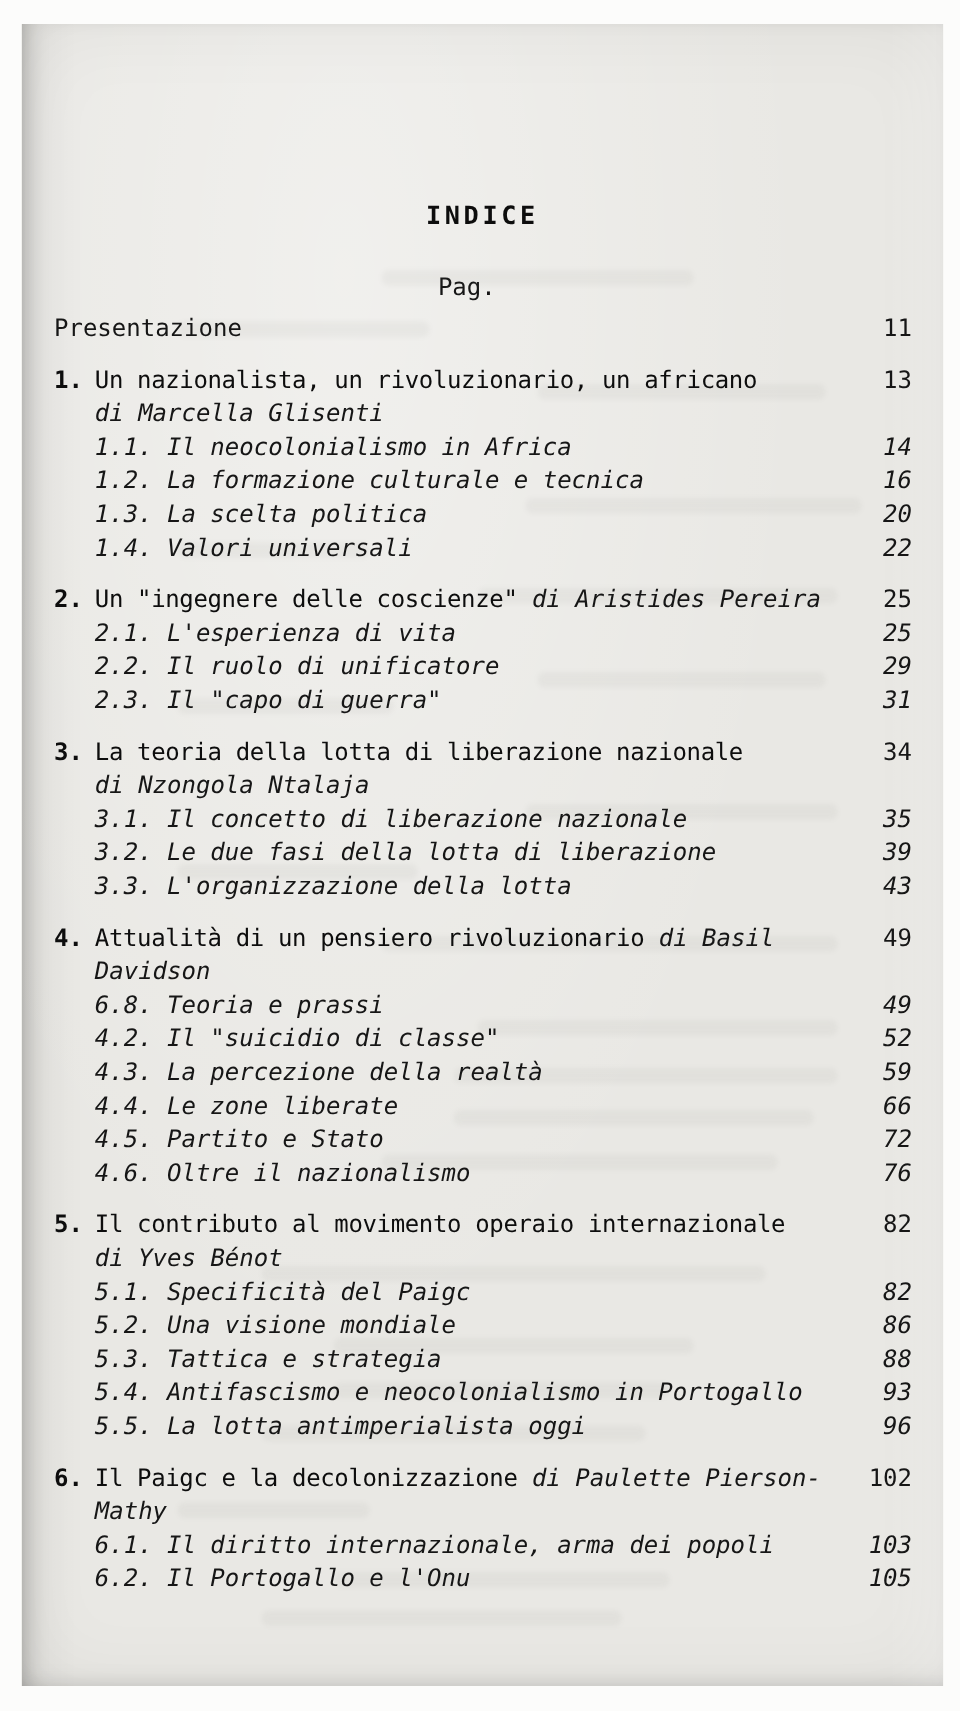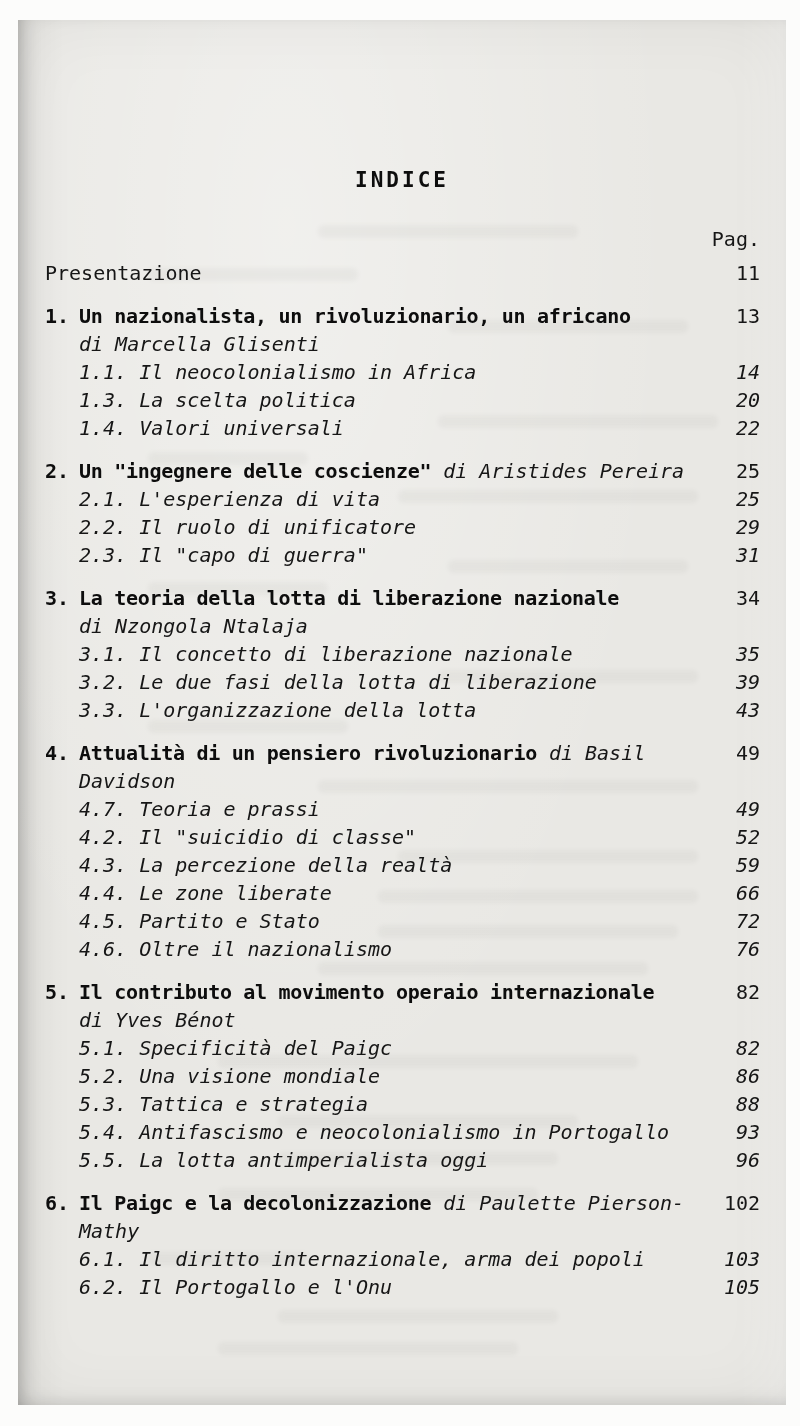--- a/index.html
+++ b/index.html
@@ -46,37 +46,37 @@
     margin: 148px 0 0 0;
     text-align: center;
     font-size: 21px;
     font-weight: 700;
     letter-spacing: 3px;
     color: #0d0d0d;
   }
   .pag-row {
     margin-top: 33px;
     padding-right: 26px;
-    text-align: right;
+    text-align: center;
     font-size: 20px;
     line-height: 28px;
   }
   .entries {
     position: relative;
     padding: 2px 26px 0 27px;
     font-size: 20px;
     line-height: 28px;
   }
   .top-entry { margin-top: 4px; }
   .chapter { margin-top: 15px; }
   .row { display: flex; align-items: flex-start; }
   .num { width: 34px; flex: 0 0 34px; font-weight: 700; color: #0d0d0d; }
   .mid { flex: 1; min-width: 0; }
   .page { flex: 0 0 52px; width: 52px; text-align: right; white-space: nowrap; }
-  .btitle { font-weight: 700; color: #0d0d0d; letter-spacing: -0.3px; }
+  .btitle { font-weight: 400; color: #0d0d0d; letter-spacing: -0.3px; }
   .plain { color: #161616; }
   .author { font-style: italic; }
   .author.inline { margin-left: 12px; }
   .author.aline { margin-left: 34px; }
   .sub { margin-left: 34px; font-style: italic; }
   .snum { margin-right: 12px; white-space: nowrap; }
   .stitle { flex: 1; min-width: 0; }
 </style>
 </head>
 <body>
@@ -128,20 +128,25 @@
             </div>
             <span class="page">13</span>
           </div>
           <div class="author aline">di Marcella Glisenti</div>
           <div class="row sub">
             <span class="snum">1.1.</span>
             <span class="stitle">Il neocolonialismo in Africa</span>
             <span class="page">14</span>
           </div>
           <div class="row sub">
+            <span class="snum">1.2.</span>
+            <span class="stitle">La formazione culturale e tecnica</span>
+            <span class="page">16</span>
+          </div>
+          <div class="row sub">
             <span class="snum">1.3.</span>
             <span class="stitle">La scelta politica</span>
             <span class="page">20</span>
           </div>
           <div class="row sub">
             <span class="snum">1.4.</span>
             <span class="stitle">Valori universali</span>
             <span class="page">22</span>
           </div>
         </div>
@@ -197,21 +202,21 @@
         <div class="chapter">
           <div class="row head">
             <span class="num">4.</span>
             <div class="mid">
               <div class="line1"><span class="btitle">Attualità di un pensiero rivoluzionario</span><span class="author inline">di Basil</span></div>
               <div class="author cont">Davidson</div>
             </div>
             <span class="page">49</span>
           </div>
           <div class="row sub">
-            <span class="snum">4.7.</span>
+            <span class="snum">6.8.</span>
             <span class="stitle">Teoria e prassi</span>
             <span class="page">49</span>
           </div>
           <div class="row sub">
             <span class="snum">4.2.</span>
             <span class="stitle">Il "suicidio di classe"</span>
             <span class="page">52</span>
           </div>
           <div class="row sub">
             <span class="snum">4.3.</span>

